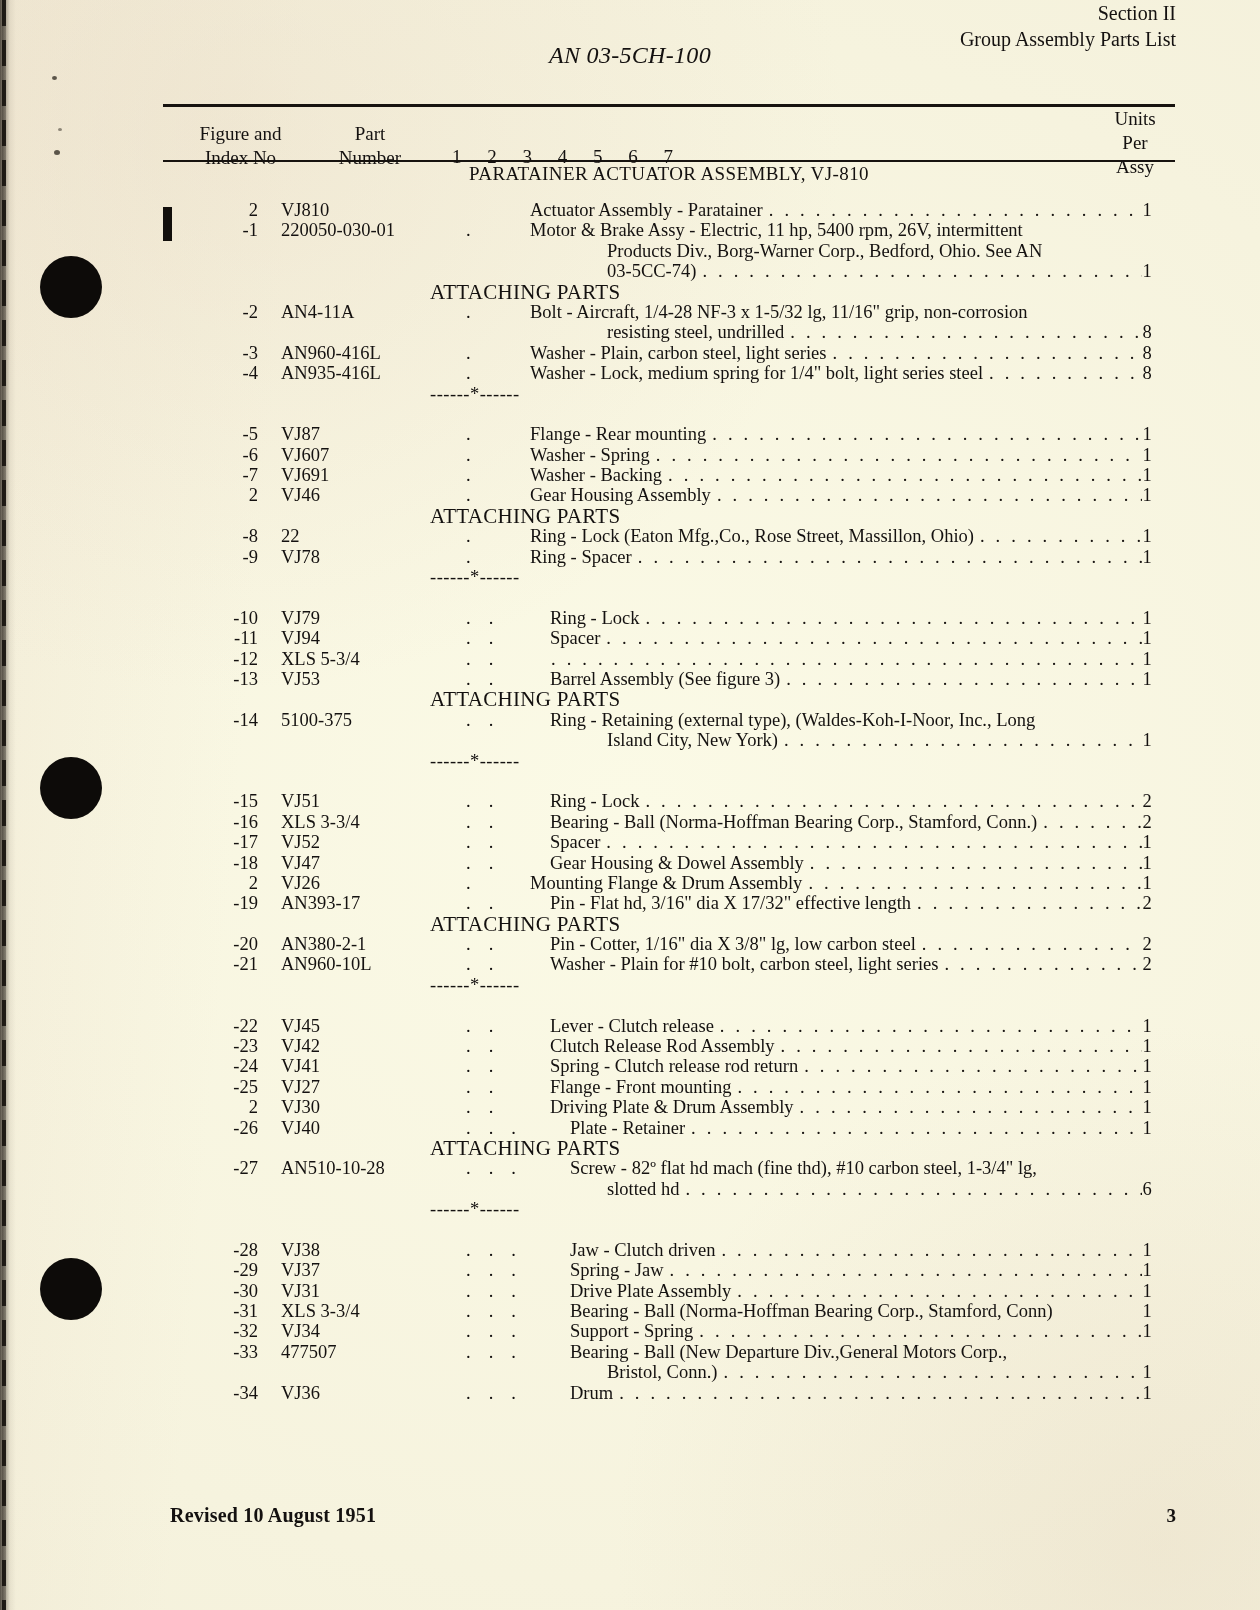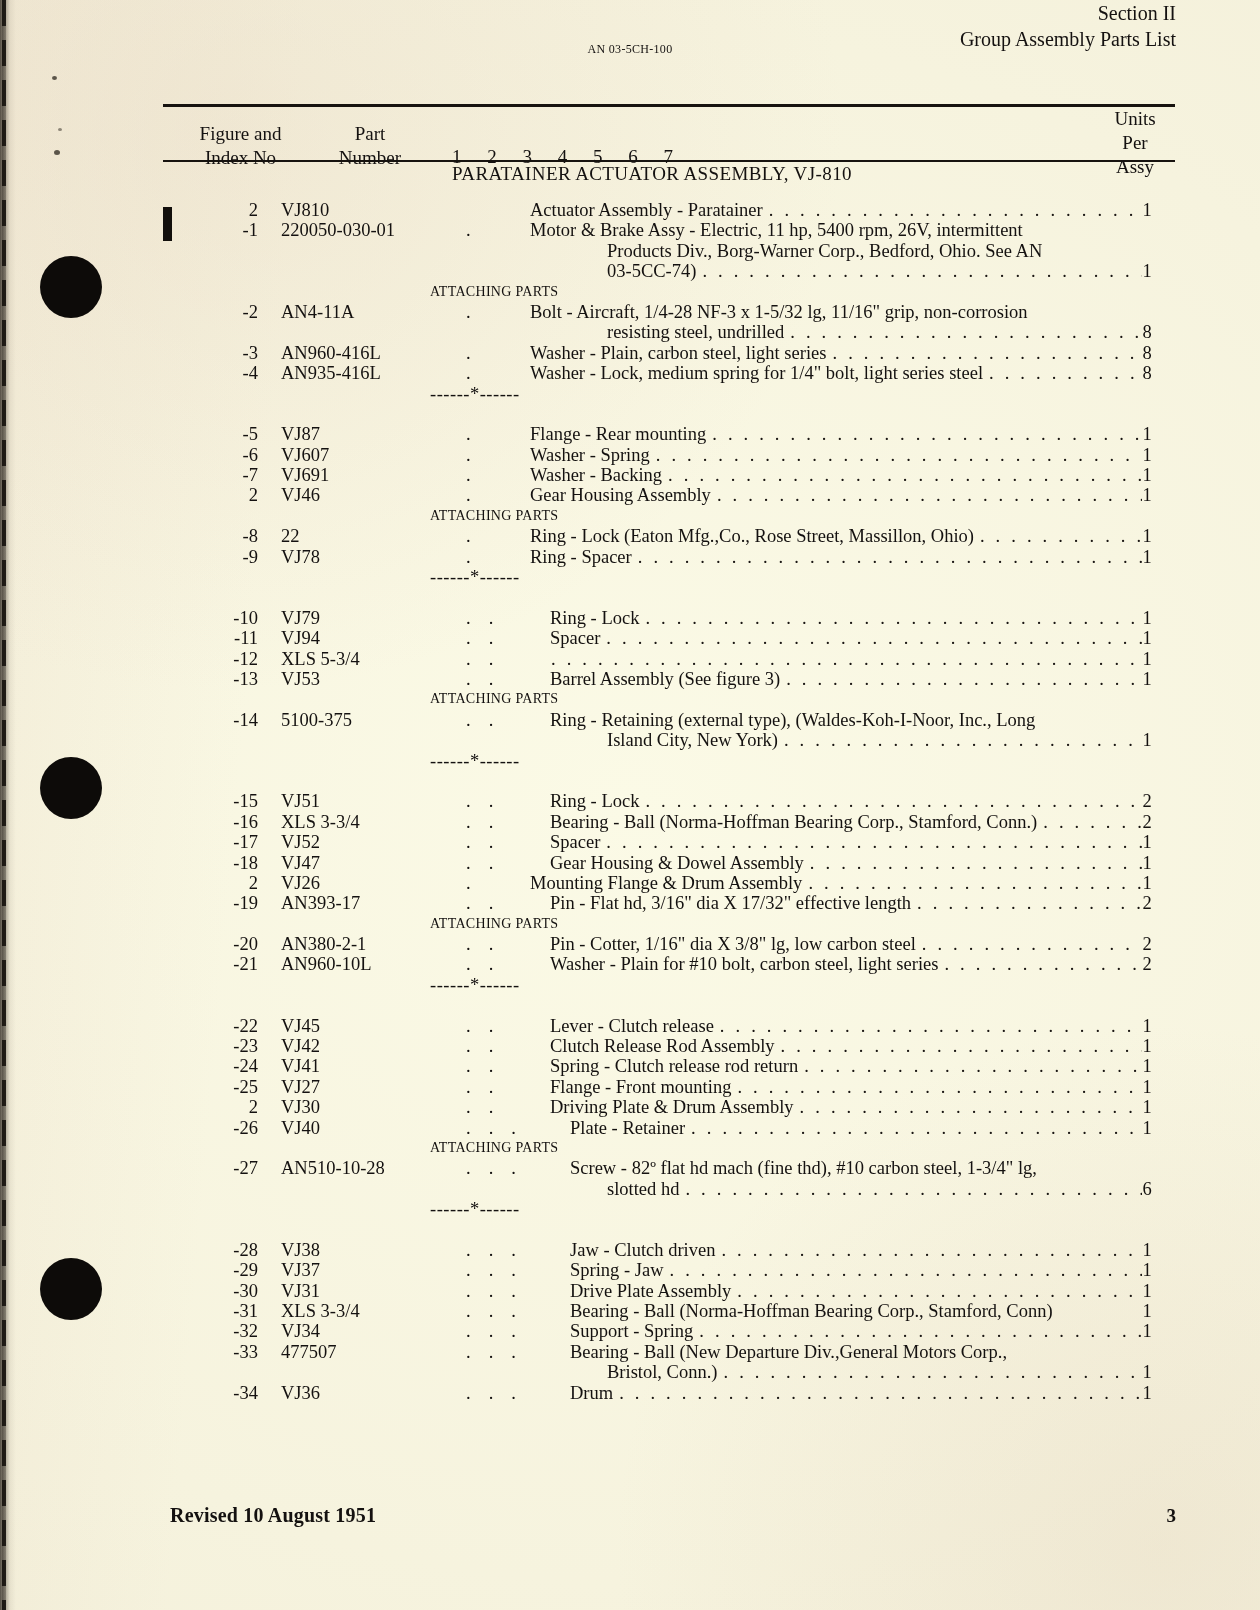--- a/index.html
+++ b/index.html
@@ -51,22 +51,23 @@
     background: #0d0b09;
     border-radius: 50%;
   }
 
   
   .hdr-doc {
     position: absolute;
     left: 0; right: 0;
     top: 42px;
     text-align: center;
-    font-size: 12px;
+    font-size: 24px;
     letter-spacing: 0.3px;
+    font-style: italic;
   }
   .hdr-right {
     position: absolute;
     right: 84px;
     text-align: right;
     font-size: 20px;
     line-height: 26px;
   }
 
   
@@ -94,21 +95,21 @@
     position: absolute;
     left: 452px;
     top: 146px;
     font-size: 19px;
     letter-spacing: 10.5px;
   }
 
   
   .group-title {
     position: absolute;
-    left: 146px;
+    left: 163px;
     width: 1012px;
     top: 163px;
     text-align: center;
     font-size: 19px;
     letter-spacing: 0.4px;
   }
 
   
   .change-bar {
     position: absolute;
@@ -171,21 +172,21 @@
     position: absolute;
     left: 1130px;
     width: 34px;
     text-align: center;
   }
   .row.cont .nomen { left: 607px; }
 
   .row .center-note {
     position: absolute;
     left: 430px;
-    font-size: 14px;
+    font-size: 21px;
     letter-spacing: 0.3px;
   }
   .row .star-sep {
     position: absolute;
     left: 430px;
     font-size: 18.5px;
     letter-spacing: 0.5px;
   }
 
   

